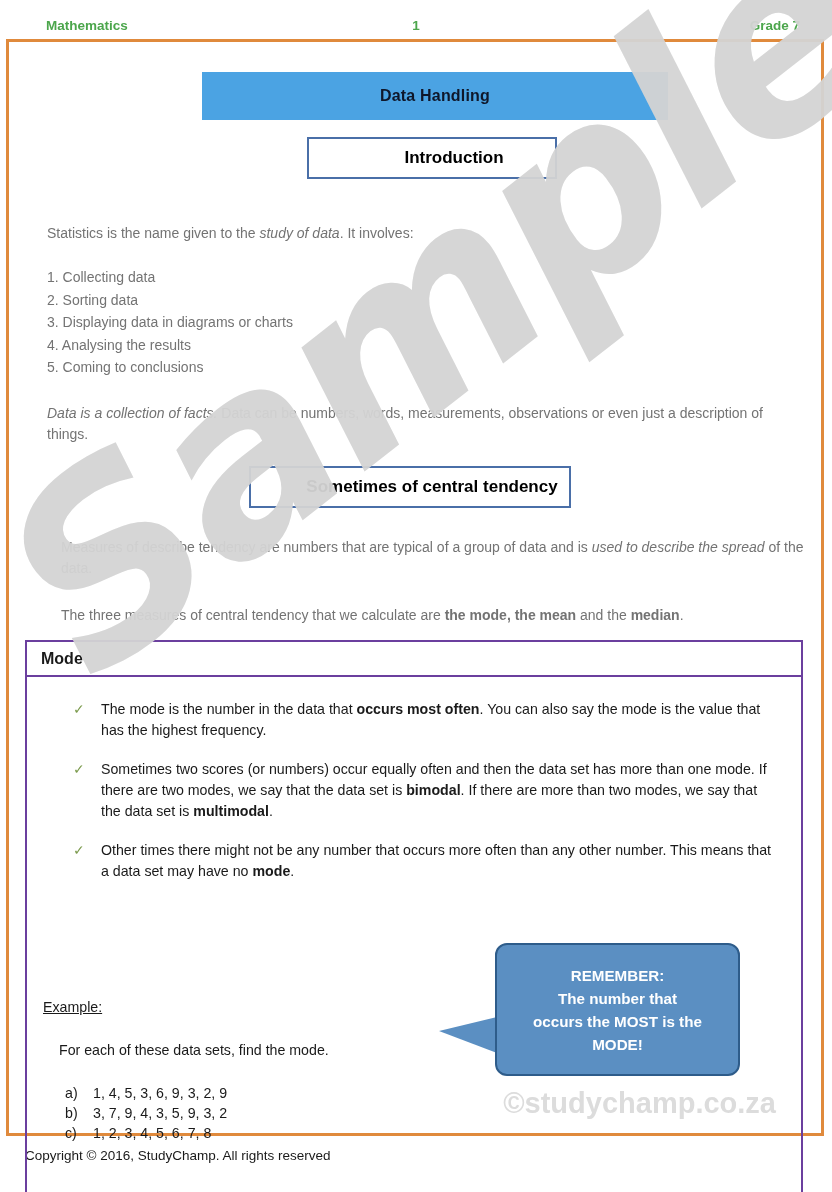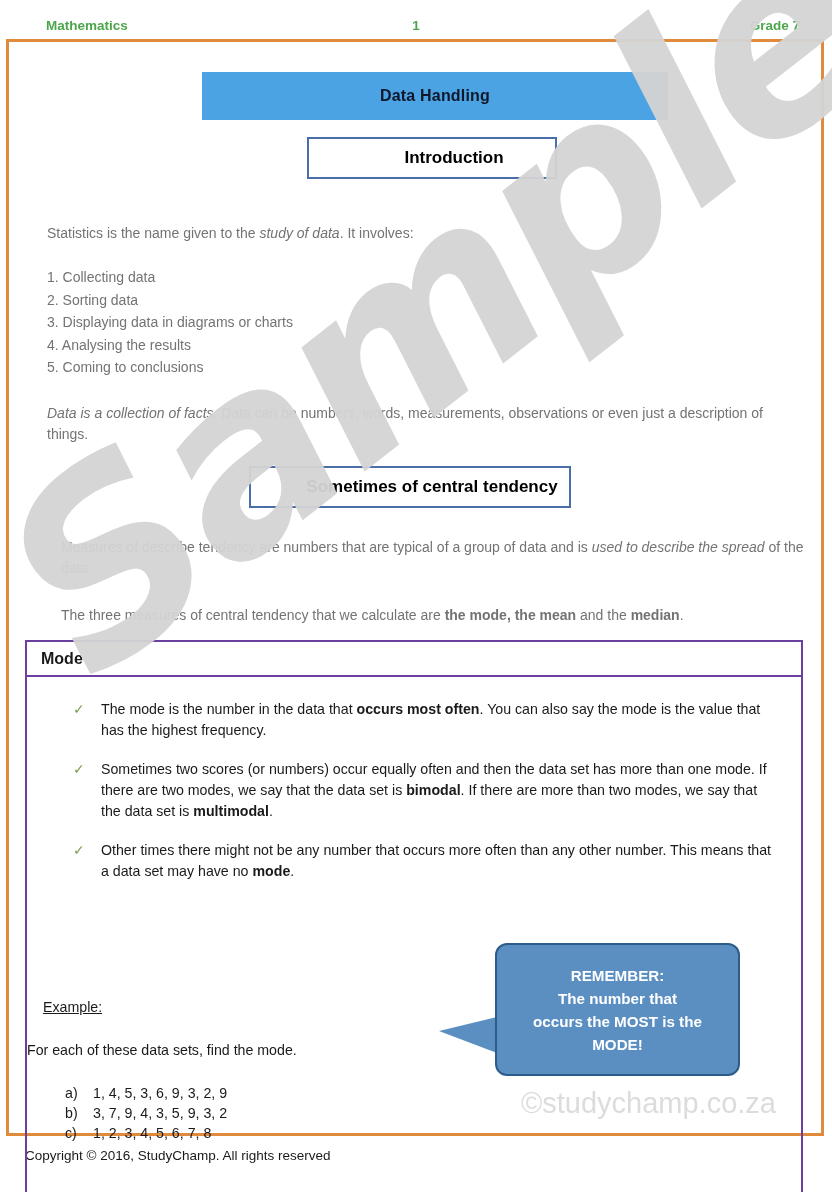--- a/index.html
+++ b/index.html
@@ -68,21 +68,21 @@
     white-space: nowrap;
     letter-spacing: -6px;
     opacity: .95;
   }
   .wm-url {
     position: absolute;
     right: 56px;
     bottom: 72px;
     font-family: "Liberation Sans", sans-serif;
     font-size: 29px;
-    font-weight: normal;
+    font-weight: bold;
     color: #dcdcdc;
     white-space: nowrap;
   }
 
   
   .content {
     position: absolute;
     top: 39px;
     left: 6px;
     width: 818px;
@@ -184,21 +184,21 @@
 
   .example-label {
     position: absolute;
     left: 16px;
     top: 322px;
     font-size: 14.2px;
     text-decoration: underline;
   }
   .example-intro {
     position: absolute;
-    left: 0;
+    left: 32px;
     top: 365px;
     font-size: 14.2px;
   }
   .example-list {
     position: absolute;
     left: 38px;
     top: 406px;
     font-size: 14.2px;
     line-height: 20px;
   }

